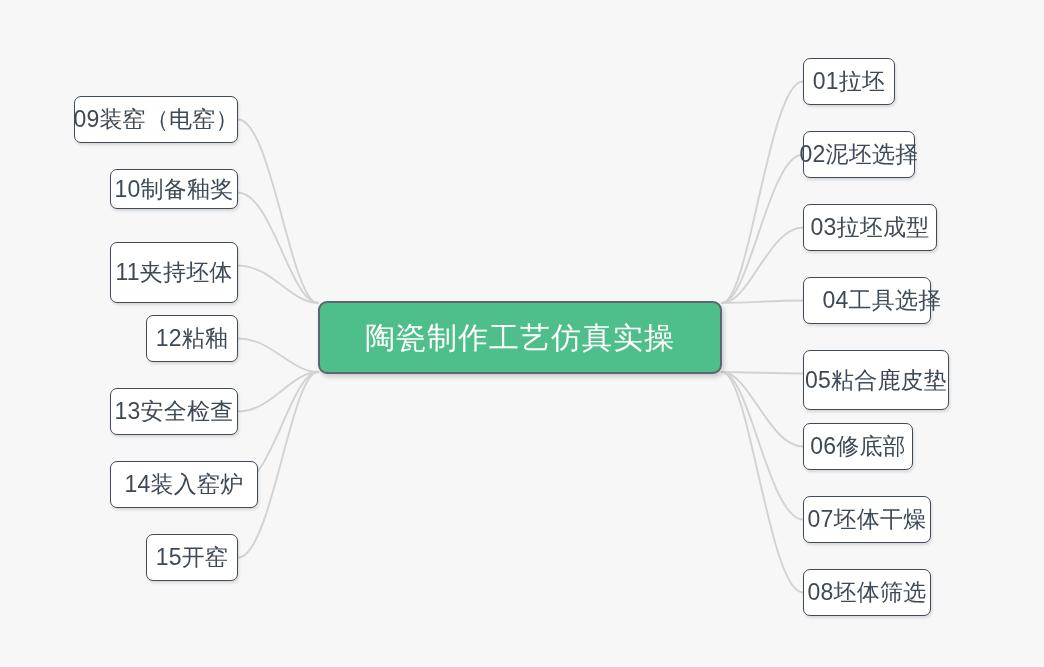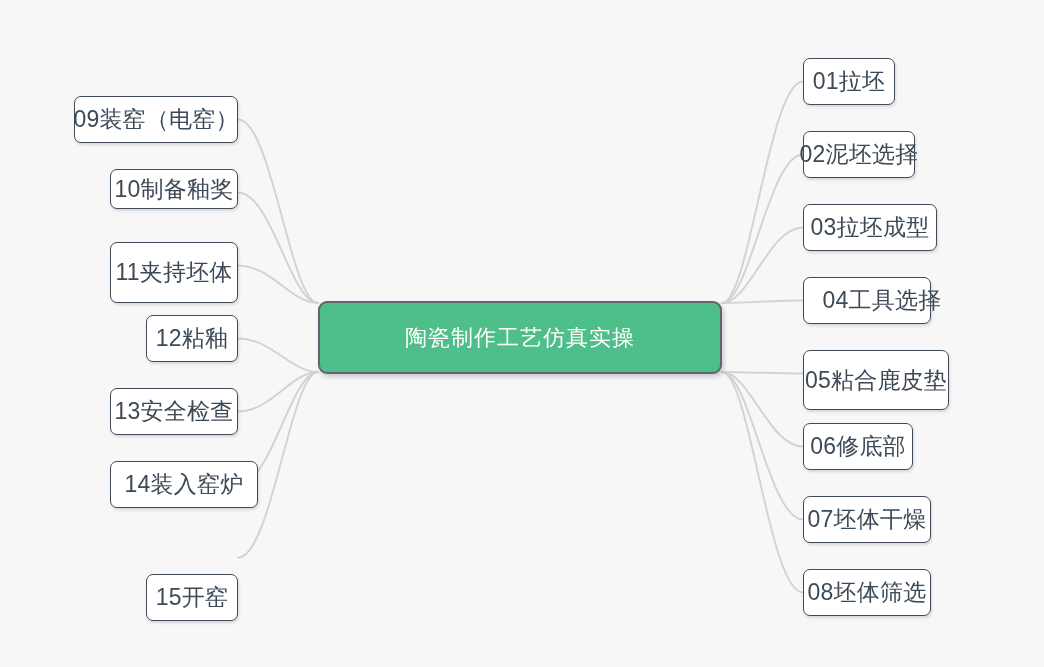--- a/index.html
+++ b/index.html
@@ -44,21 +44,21 @@
     letter-spacing: 0.2px;
   }
   .node.left {
     justify-content: center;
   }
   .node.root {
     background: #4ebe8a;
     border: 2px solid #5d6570;
     border-radius: 9px;
     color: #ffffff;
-    font-size: 22px;
+    font-size: 30px;
     letter-spacing: 1px;
     box-shadow: 2px 3px 5px rgba(0,0,0,0.18);
   }
 </style>
 </head>
 <body>
 
 <div id="canvas">
 
   <svg id="edges" viewBox="0 0 1044 667" xmlns="http://www.w3.org/2000/svg">
@@ -118,18 +118,18 @@
       </div>
       <div class="node left" style="left: 146px; top: 315px; width: 92px; height: 47px;">
         <span>12粘釉</span>
       </div>
       <div class="node left" style="left: 110px; top: 388px; width: 128px; height: 47px;">
         <span>13安全检查</span>
       </div>
       <div class="node left" style="left: 110px; top: 461px; width: 148px; height: 47px;">
         <span>14装入窑炉</span>
       </div>
-      <div class="node left" style="left: 146px; top: 534px; width: 92px; height: 47px; margin-top: 40px;">
+      <div class="node left" style="left: 146px; top: 534px; width: 92px; height: 47px;">
         <span>15开窑</span>
       </div>
     </div>
 
 </div>
 
 </body></html>

